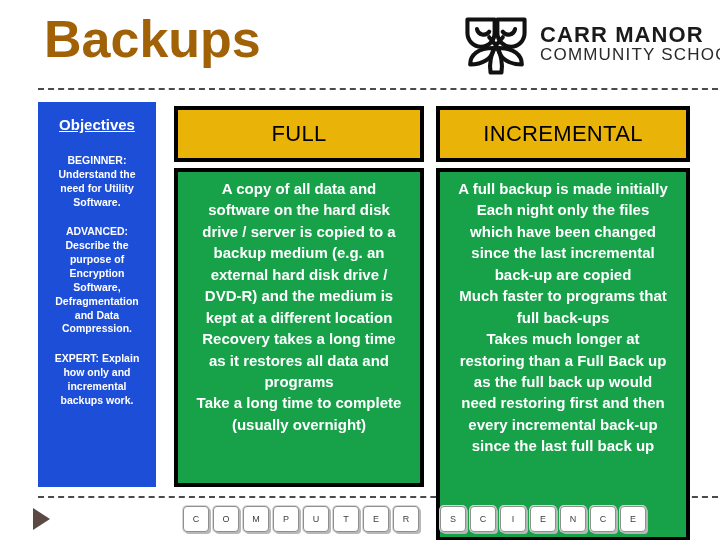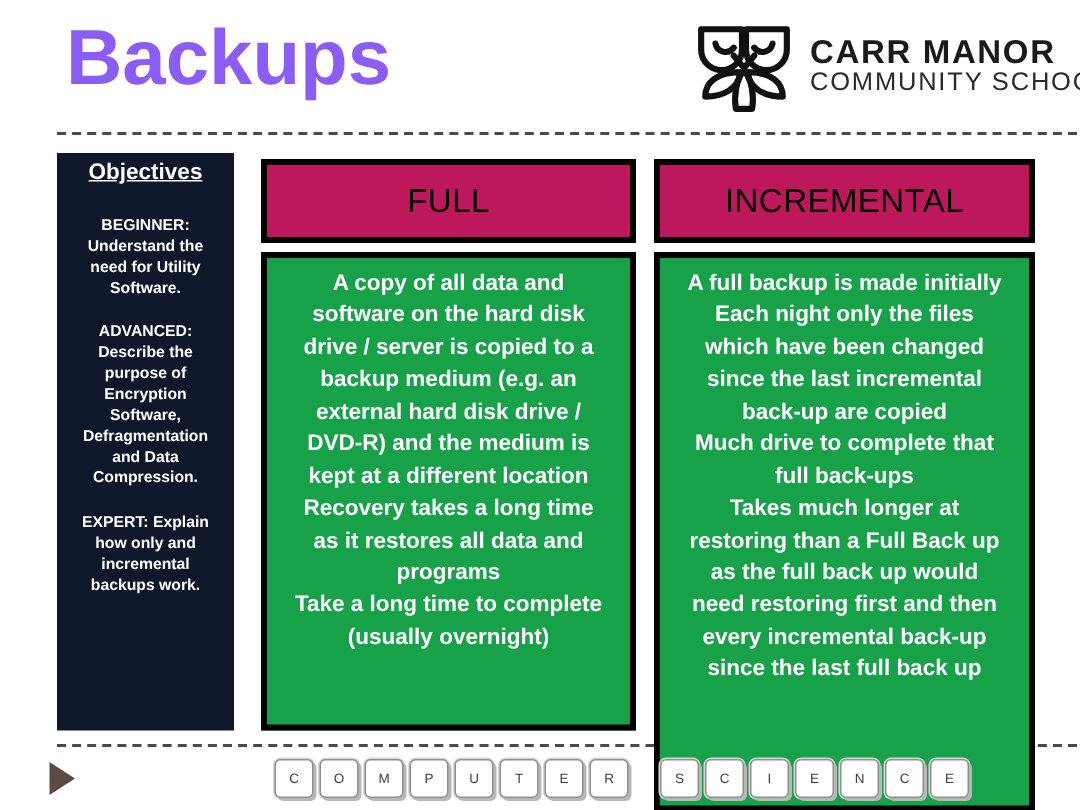--- a/index.html
+++ b/index.html
@@ -15,21 +15,21 @@
     position: relative;
   }
 
   
   #slide-title {
     position: absolute;
     left: 44px;
     top: 12px;
     font-size: 52px;
     font-weight: bold;
-    color: #8b5cf6;
+    color: #a16207;
     letter-spacing: 0px;
     line-height: 1.05;
     white-space: nowrap;
   }
 
   
   #logo {
     position: absolute;
     left: 462px;
     top: 6px;
@@ -69,45 +69,45 @@
   #rule-top { top: 88px; }
   #rule-bottom { top: 496px; }
 
   
   #objectives-box {
     position: absolute;
     left: 38px;
     top: 102px;
     width: 118px;
     height: 385px;
-    background: #0f172a;
+    background: #1d4ed8;
     color: #ffffff;
     box-sizing: border-box;
-    padding: 4px 6px 6px 6px;
+    padding: 14px 6px 6px 6px;
     text-align: center;
   }
   #objectives-title {
     font-size: 15px;
     font-weight: bold;
     text-decoration: underline;
     margin-bottom: 20px;
     line-height: 1.2;
   }
   .objective-item {
     font-size: 10.5px;
     font-weight: bold;
     line-height: 1.32;
     margin-bottom: 16px;
     padding: 0 2px;
   }
 
   
   .col-header {
     position: absolute;
-    background: #be185d;
+    background: #eab308;
     border: 4px solid #000000;
     box-sizing: border-box;
     display: flex;
     align-items: center;
     justify-content: center;
     color: #000000;
     font-size: 22px;
     letter-spacing: 0.3px;
   }
   .col-body {
@@ -208,21 +208,21 @@
 <div class="col-body" id="full-body">
   <p>A copy of all data and software on the hard disk drive / server is copied to a backup medium (e.g. an external hard disk drive / DVD-R) and the medium is kept at a different location</p>
   <p>Recovery takes a long time as it restores all data and programs</p>
   <p>Take a long time to complete (usually overnight)</p>
 </div>
 
 <div class="col-header" id="inc-header">INCREMENTAL</div>
 <div class="col-body" id="inc-body">
   <p>A full backup is made initially</p>
   <p>Each night only the files which have been changed since the last incremental back-up are copied</p>
-  <p>Much drive to complete that full back-ups</p>
+  <p>Much faster to programs that full back-ups</p>
   <p>Takes much longer at restoring than a Full Back up as the full back up would need restoring first and then every incremental back-up since the last full back up</p>
 </div>
 
 <div id="play-arrow"></div>
 
 <div class="key-row" id="keys-computer">
     <div class="key">C</div>
     <div class="key">O</div>
     <div class="key">M</div>
     <div class="key">P</div>

